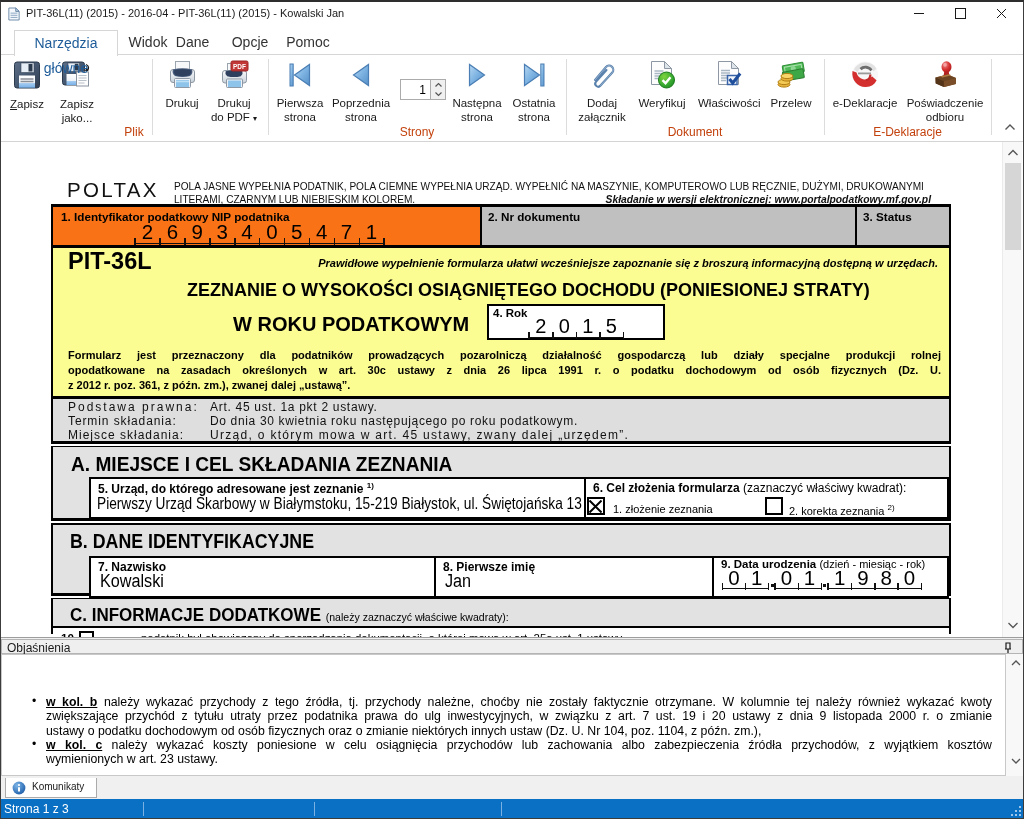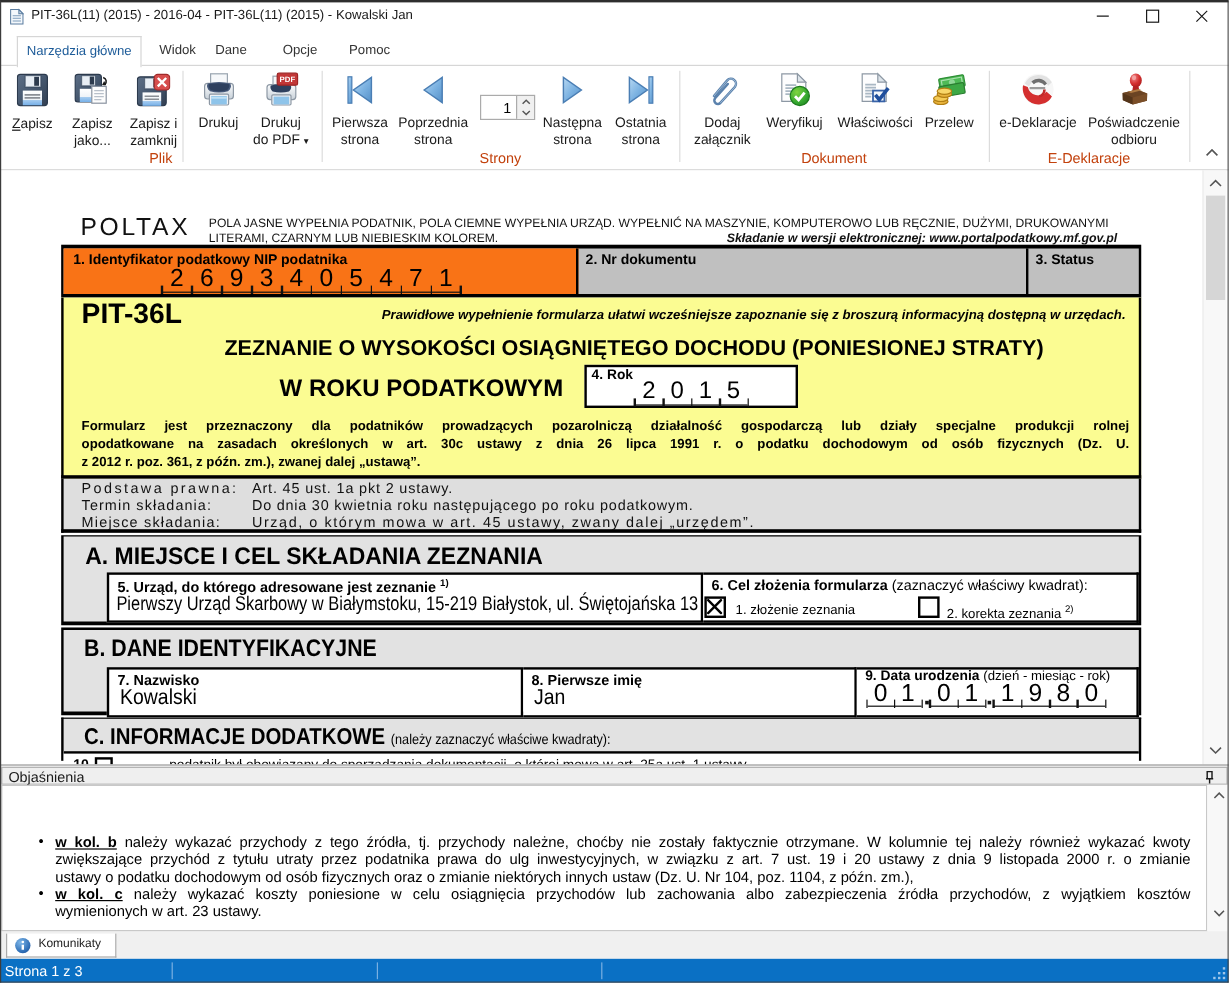--- a/index.html
+++ b/index.html
@@ -7,21 +7,21 @@
 body { font-family:"Liberation Sans",sans-serif; background:#fff; position:relative; }
 .abs { position:absolute; }
 #win { position:absolute; left:0; top:0; width:1024px; height:819px; background:#fff;padding-left:35px; }
 #frame { position:absolute; left:0; top:0; width:1024px; height:819px; border:1px solid #3c3c3c; border-top:2px solid #2e2e2e; pointer-events:none; z-index:99; }
 
 #titlebar { position:absolute; left:0; top:0; width:100%; height:27px; background:#fff; }
 #titletext { position:absolute; left:26px; top:7px; font-size:11px; color:#1a1a1a; }
 
 #tabrow { position:absolute; left:0; top:27px; width:100%; height:28px; background:#fff; }
 #tabrow .underline { position:absolute; left:0; bottom:0; width:100%; height:1px; background:#d6d6d6; }
-.tab { position:absolute; top:3px; height:25px; font-size:11px; color:#333; line-height:25px; text-align:center; }
+.tab { position:absolute; top:3px; height:25px; font-size:14px; color:#333; line-height:25px; text-align:center; }
 .tab.sel { background:#fff; border:1px solid #d6d6d6; border-bottom:none; color:#1e5c99; height:26px; z-index:2; }
 
 #ribbon { position:absolute; left:0; top:55px; width:100%; height:87px; background:#fff; border-bottom:1px solid #d4d4d4; }
 .rsep { position:absolute; top:4px; width:1px; height:76px; background:#dcdcdc; }
 .rbtn { position:absolute; top:5px; text-align:center; font-size:11.5px; color:#1a1a1a; }
 .rbtn .ric { height:30px; }
 .rbtn .ric { display:block; margin:0 auto; }
 .rbtn .rl { display:block; line-height:13.5px; }
 .glabel { position:absolute; top:70px; font-size:12px; color:#c2410c; text-align:center; }
 #collapsebtn { position:absolute; right:8px; top:68px; color:#555; }
@@ -120,32 +120,20 @@
         <rect x="12.8" y="2.3" width="3.6" height="6.7" fill="#2c3a4d"></rect>
         <rect x="4.5" y="12.5" width="14" height="11" fill="url(#fl)"></rect>
         <path d="M24 3 c3 1 3 4 1.5 6 l-1.8 -0.4" fill="none" stroke="#1a1a1a" stroke-width="1.3"></path>
         <path d="M23 9.5 l3.4 -0.4 l-1.6 -3" fill="#1a1a1a"></path>
         <rect x="14.5" y="10.5" width="12" height="14" fill="#fdfdfd" stroke="#8a93a0"></rect>
         <path d="M16.5 14h8M16.5 16.5h8M16.5 19h8M16.5 21.5h6" stroke="#b8c0ca" stroke-width="1"></path>
       </svg>
       <span class="rl" style="margin-top:8px;">Zapisz<br>jako...</span>
     </div>
 
-    <div class="rbtn" style="left:102px;width:52px;">
-      <svg class="ric" width="28" height="27" viewBox="0 0 28 27">
-        <rect x="0.5" y="2.5" width="24" height="24" rx="2.5" fill="url(#fg)" stroke="#2c3a4d"></rect>
-        <rect x="6.5" y="3.5" width="12.5" height="9" fill="#e8eef5" stroke="#31405494"></rect>
-        <rect x="13.8" y="4.4" width="3.8" height="7" fill="#2c3a4d"></rect>
-        <rect x="4.8" y="15.5" width="15.5" height="11.2" fill="url(#fl)"></rect>
-        <path d="M6.5 18.7h12M6.5 21.2h12" stroke="#8a8f96" stroke-width="1.3"></path>
-        <rect x="14.5" y="0.5" width="13" height="13" rx="3" fill="#d64d4d" stroke="#a02a2a"></rect>
-        <path d="M17.5 3.5 l7 7 M24.5 3.5 l-7 7" stroke="#fff" stroke-width="2"></path>
-      </svg>
-      <span class="rl" style="margin-top:8px;">Zapisz i<br>zamknij</span>
-    </div>
 
     <div class="rbtn" style="left:158px;width:48px;">
       <svg class="ric" width="29" height="28" viewBox="0 0 29 28">
         <defs>
           <linearGradient id="pb" x1="0" y1="0" x2="0" y2="1">
             <stop offset="0" stop-color="#fbfcfd"></stop>
               <stop offset="1" stop-color="#c9d2da"></stop>
           </linearGradient>
         </defs>
         <rect x="7.5" y="0.5" width="14" height="11" fill="#f6f8fa" stroke="#9aa5b0"></rect>

